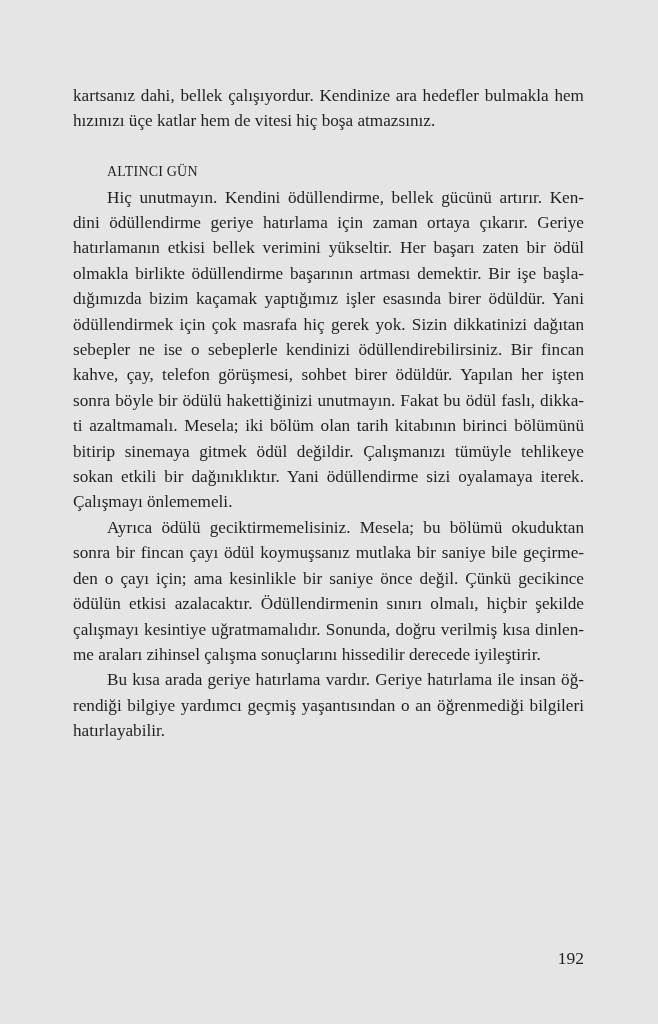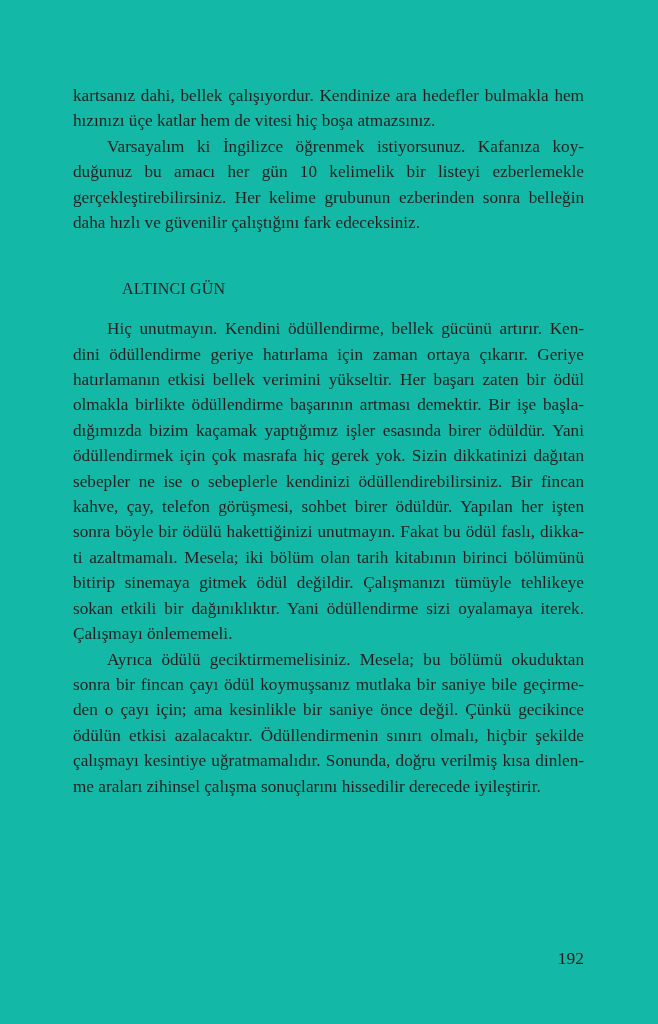--- a/index.html
+++ b/index.html
@@ -1,59 +1,59 @@
 <!DOCTYPE html>
 <html><head>
   <meta charset="utf-8">
   <style>
     html, body { margin: 0; padding: 0; background: #ffffff; }
     body { width: 658px; height: 1024px; position: relative; overflow: hidden; }
     .page {
       position: absolute; left: 0; top: 0; width: 658px; height: 1024px;
-      background: #14b8a6;
+      background: #e5e5e5;
     }
     .text-block {
       position: absolute;
       left: 73px;
       top: 83px;
       width: 511px;
       font-family: "Liberation Serif", "DejaVu Serif", serif;
       font-size: 17.2px;
       line-height: 25.4px;
       color: #231f20;
       text-align: justify;
       hyphens: manual;
     }
     .para { margin: 0; text-indent: 34px; }
     .para.noindent { text-indent: 0; }
     .heading {
-      margin: 15px;
+      margin: 0;
       text-indent: 34px;
-      font-size: 16px;
+      font-size: 14px;
       letter-spacing: 0.2px;
     }
     .gap { height: 25.4px; }
     .page-number {
       position: absolute;
       left: 520px;
       width: 64px;
       top: 948px;
       text-align: right;
       font-family: "Liberation Serif", "DejaVu Serif", serif;
       font-size: 17.5px;
       color: #231f20;
     }
   </style>
 </head>
 <body>
 
 <div class="page">
   <div class="text-block">
     <p class="para noindent">kartsanız dahi, bellek çalışıyordur. Kendinize ara hedefler bulmakla hem hızınızı üçe katlar hem de vitesi hiç boşa atmazsınız.</p>
-    <p class="para">Varsayalım ki İngilizce öğrenmek istiyorsunuz. Kafanıza koy-duğunuz bu amacı her gün 10 kelimelik bir listeyi ezberlemekle gerçekleştirebilirsiniz. Her kelime grubunun ezberinden sonra belleğin daha hızlı ve güvenilir çalıştığını fark edeceksiniz.</p>
     <div class="gap"></div>
     <p class="heading">ALTINCI GÜN</p>
     <p class="para">Hiç unutmayın. Kendini ödüllendirme, bellek gücünü artırır. Ken-dini ödüllendirme geriye hatırlama için zaman ortaya çıkarır. Geriye hatırlamanın etkisi bellek verimini yükseltir. Her başarı zaten bir ödül olmakla birlikte ödüllendirme başarının artması demektir. Bir işe başla-dığımızda bizim kaçamak yaptığımız işler esasında birer ödüldür. Yani ödüllendirmek için çok masrafa hiç gerek yok. Sizin dikkatinizi dağıtan sebepler ne ise o sebeplerle kendinizi ödüllendirebilirsiniz. Bir fincan kahve, çay, telefon görüşmesi, sohbet birer ödüldür. Yapılan her işten sonra böyle bir ödülü hakettiğinizi unutmayın. Fakat bu ödül faslı, dikka-ti azaltmamalı. Mesela; iki bölüm olan tarih kitabının birinci bölümünü bitirip sinemaya gitmek ödül değildir. Çalışmanızı tümüyle tehlikeye sokan etkili bir dağınıklıktır. Yani ödüllendirme sizi oyalamaya iterek. Çalışmayı önlememeli.</p>
     <p class="para">Ayrıca ödülü geciktirmemelisiniz. Mesela; bu bölümü okuduktan sonra bir fincan çayı ödül koymuşsanız mutlaka bir saniye bile geçirme-den o çayı için; ama kesinlikle bir saniye önce değil. Çünkü gecikince ödülün etkisi azalacaktır. Ödüllendirmenin sınırı olmalı, hiçbir şekilde çalışmayı kesintiye uğratmamalıdır. Sonunda, doğru verilmiş kısa dinlen-me araları zihinsel çalışma sonuçlarını hissedilir derecede iyileştirir.</p>
+    <p class="para">Bu kısa arada geriye hatırlama vardır. Geriye hatırlama ile insan öğ-rendiği bilgiye yardımcı geçmiş yaşantısından o an öğrenmediği bilgileri hatırlayabilir.</p>
     <div class="gap"></div>
   </div>
   <div class="page-number">192</div>
 </div>
 
 </body></html>

